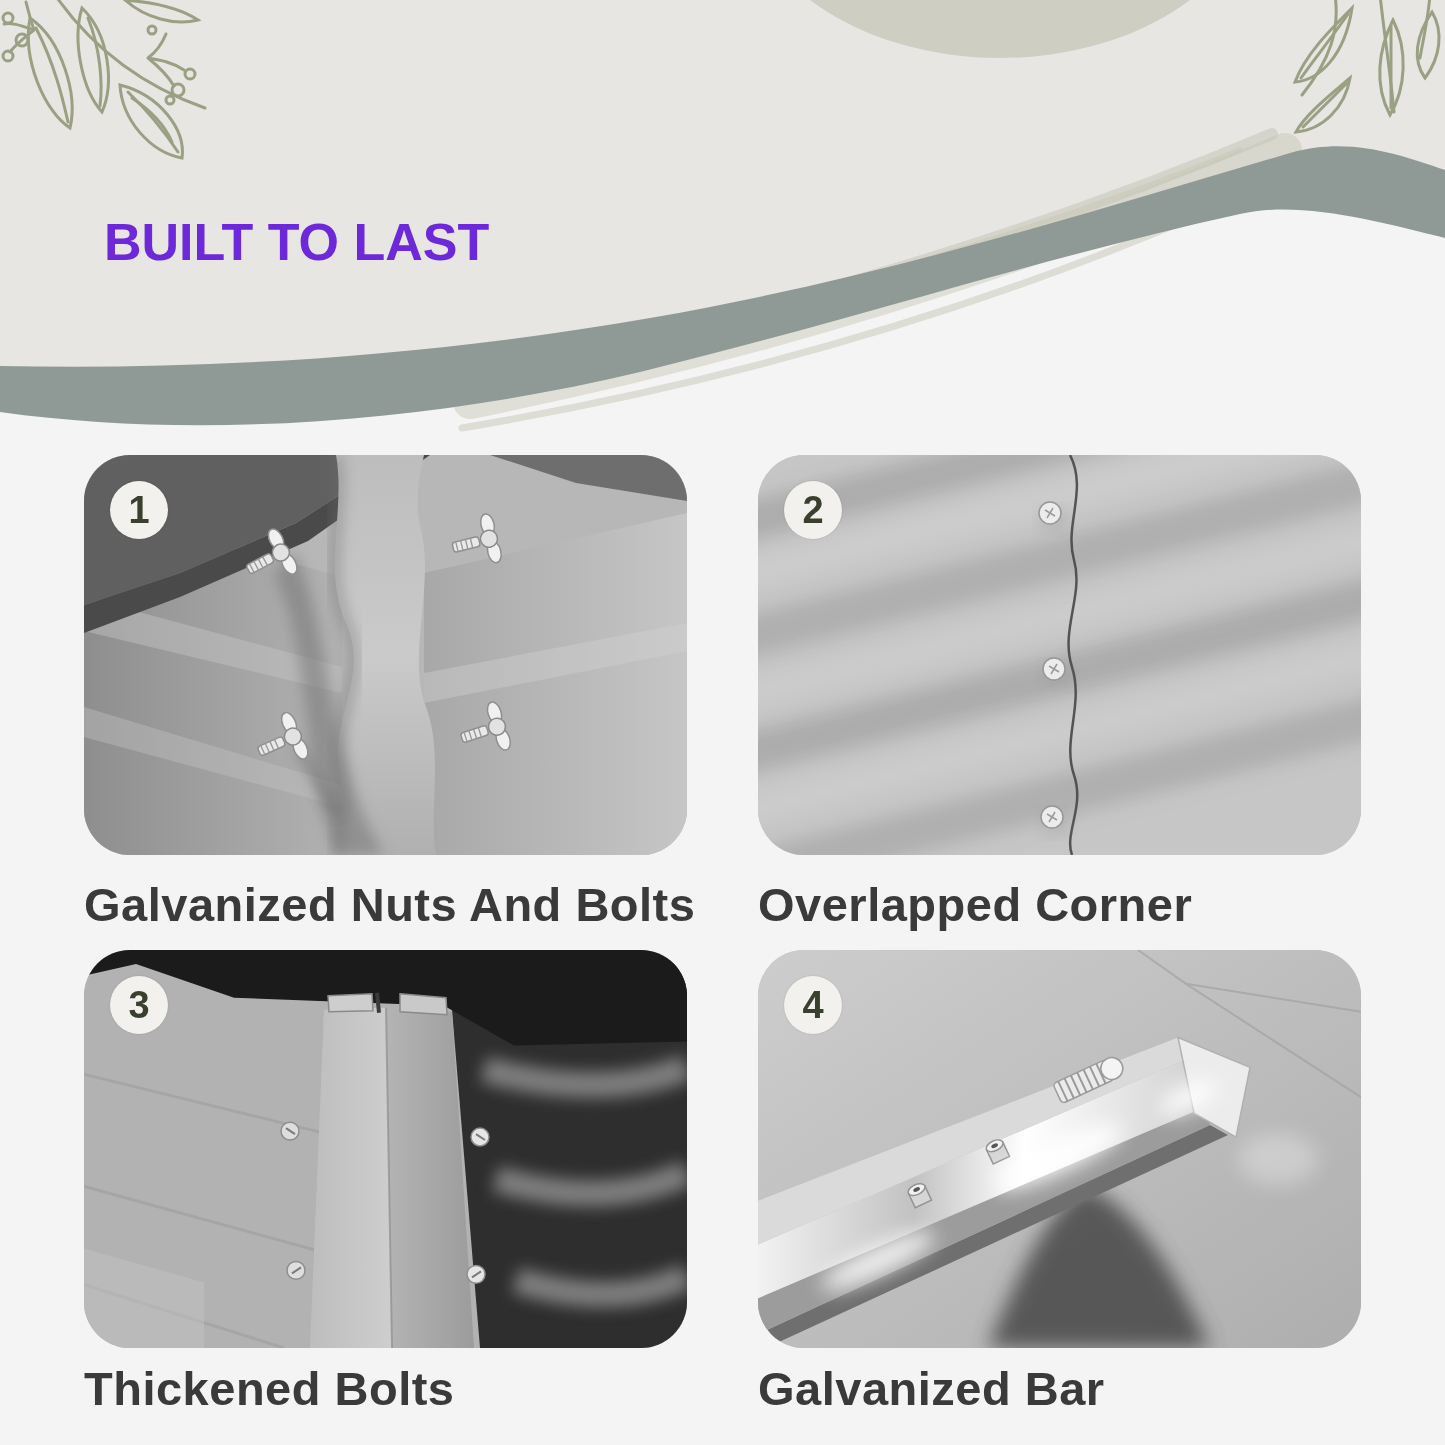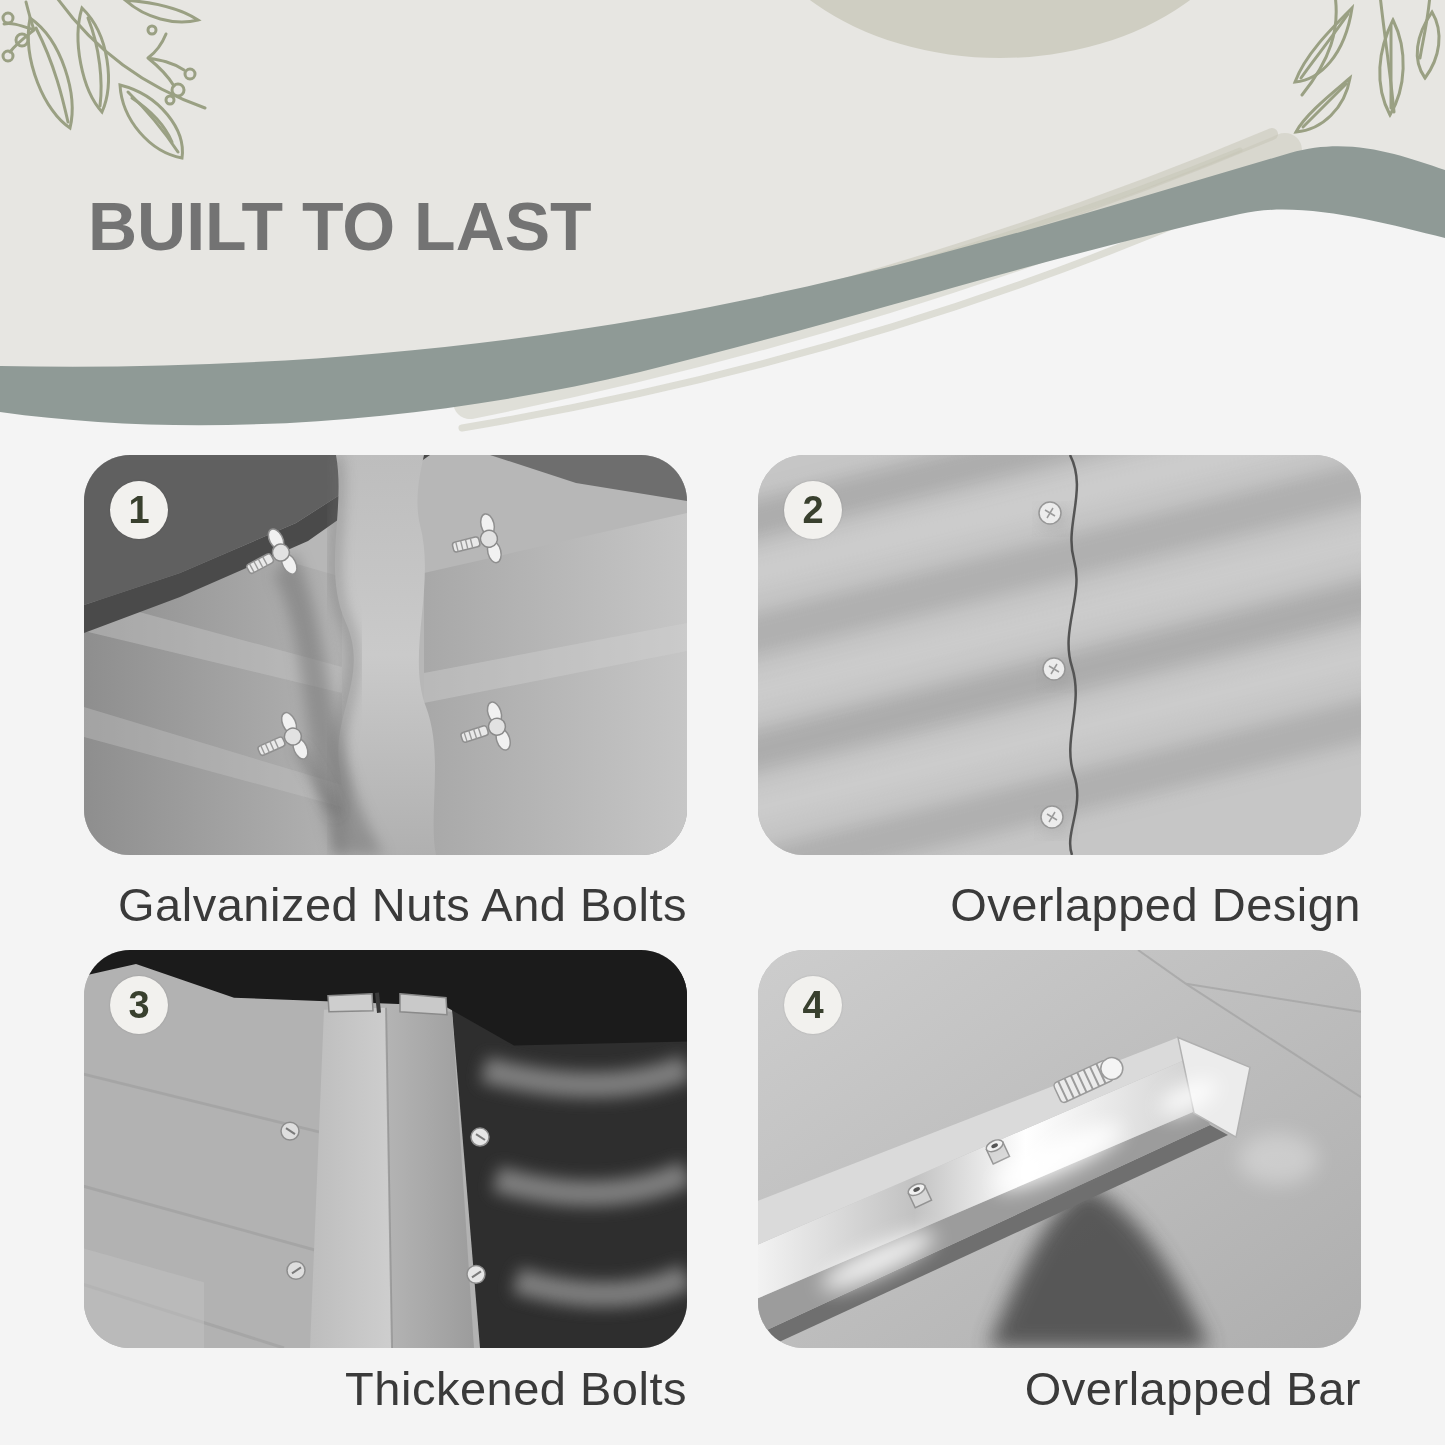--- a/index.html
+++ b/index.html
@@ -3,39 +3,40 @@
 <meta charset="utf-8">
 <style>
   html,body{margin:0;padding:0;background:#f4f4f4;}
   .stage{
     position:relative;width:1445px;height:1445px;margin:0 auto;
     background:#f4f4f4;overflow:hidden;
     font-family:"Liberation Sans", sans-serif;
   }
   .header-art{position:absolute;left:0;top:0;width:1445px;height:480px;display:block;}
   .title{
-    position:absolute;left:88px;top:184px;margin:0;
-    font-size:68px;line-height:84px;font-weight:700;
-    color:#737373;letter-spacing:0px;white-space:nowrap;
+    position:absolute;left:88px;top:184px;margin:16px;
+    font-size:52px;line-height:84px;font-weight:700;
+    color:#6d28d9;letter-spacing:0px;white-space:nowrap;
   }
   .card{
     position:absolute;width:603px;height:400px;border-radius:46px;
     overflow:hidden;background:#bdbdbd;
   }
   .card svg{width:100%;height:100%;display:block;}
   .badge{
     position:absolute;left:26px;top:26px;width:58px;height:58px;border-radius:50%;
     background:#f2f1ee;display:flex;align-items:center;justify-content:center;
     box-shadow:0 0 2px rgba(0,0,0,.15);
   }
   .badge span{font-size:38px;font-weight:700;color:#39402e;}
   .caption{
-    position:absolute;width:603px;text-align:right;
+    position:absolute;width:603px;text-align:left;
     font-size:47px;line-height:54px;color:#3a3a3a;letter-spacing:.5px;
     white-space:nowrap;
+    font-weight:bold;
   }
   .cap-r1{top:878px;}
   .cap-r2{top:1362px;}
   .col1{left:84px;} .col2{left:758px;}
   .row1{top:455px;} .row2{top:950px;height:398px;}
 </style>
 </head>
 <body>
 
 <div class="stage">
@@ -178,21 +179,21 @@
           <ellipse cx="4" cy="6" rx="12" ry="10" fill="#8f8f8f" opacity="0.4" filter="url(#p2blur)"></ellipse>
           <circle r="11" fill="#ececec" stroke="#979797" stroke-width="1.5"></circle>
           <path d="M-5,-3 L5,3 M-3,5 L3,-5" stroke="#9a9a9a" stroke-width="1.5"></path>
         </g>
       </g>
     </svg>
     <div class="badge">
       <span>2</span>
     </div>
   </section>
-  <div class="caption cap-r1 col2">Overlapped Design</div>
+  <div class="caption cap-r1 col2">Overlapped Corner</div>
 
   <section class="card col1 row2">
     <svg viewBox="0 0 603 400" preserveAspectRatio="none">
       <defs>
         <filter id="p3blur" x="-40%" y="-40%" width="180%" height="180%">
             <feGaussianBlur stdDeviation="8"></feGaussianBlur>
           </filter>
         <linearGradient id="p3bracketL" x1="0" y1="0" x2="1" y2="0">
           <stop offset="0" stop-color="#bdbdbd"></stop>
             <stop offset="1" stop-color="#cecece"></stop>
@@ -305,15 +306,15 @@
         <ellipse cx="120" cy="312" rx="62" ry="14" transform="rotate(-25 120 312)" opacity="0.85"></ellipse>
         <ellipse cx="300" cy="208" rx="70" ry="16" transform="rotate(-25 300 208)" opacity="0.9"></ellipse>
         <ellipse cx="430" cy="148" rx="32" ry="13" transform="rotate(-25 430 148)" opacity="0.85"></ellipse>
         <ellipse cx="520" cy="210" rx="40" ry="26" opacity="0.3"></ellipse>
       </g>
     </svg>
     <div class="badge">
       <span>4</span>
     </div>
   </section>
-  <div class="caption cap-r2 col2">Overlapped Bar</div>
+  <div class="caption cap-r2 col2">Galvanized Bar</div>
 
 </div>
 
 </body></html>

